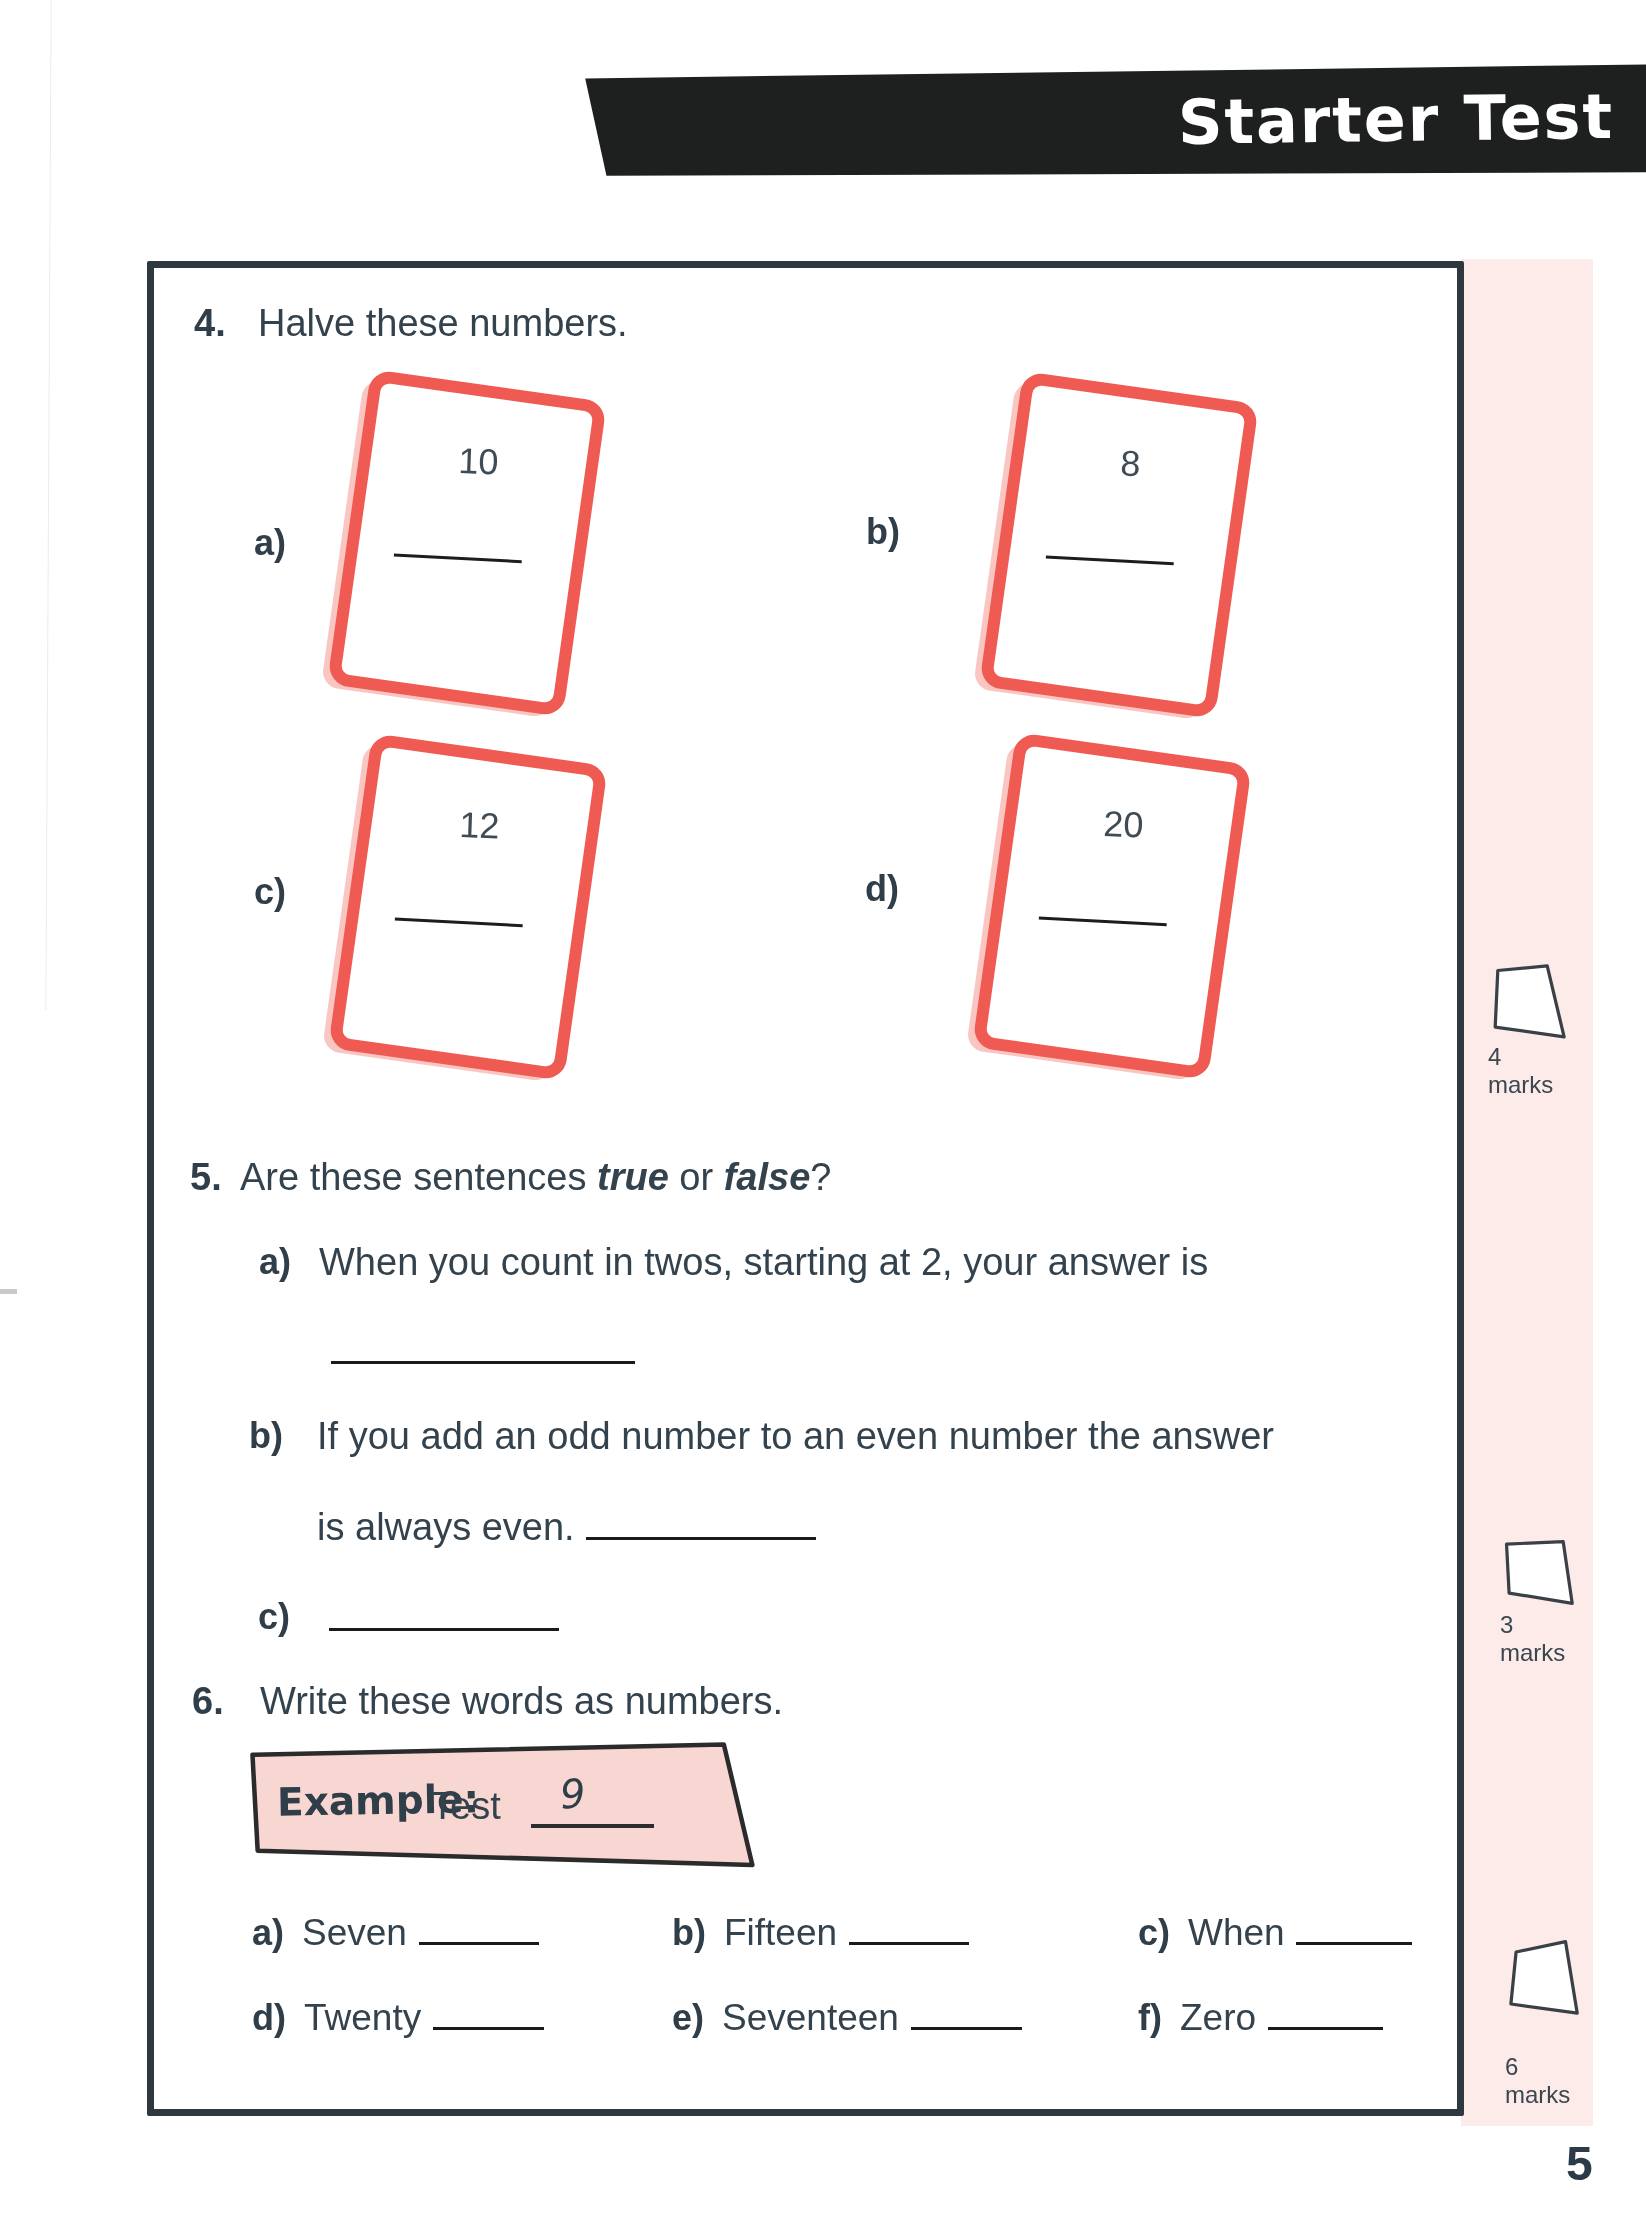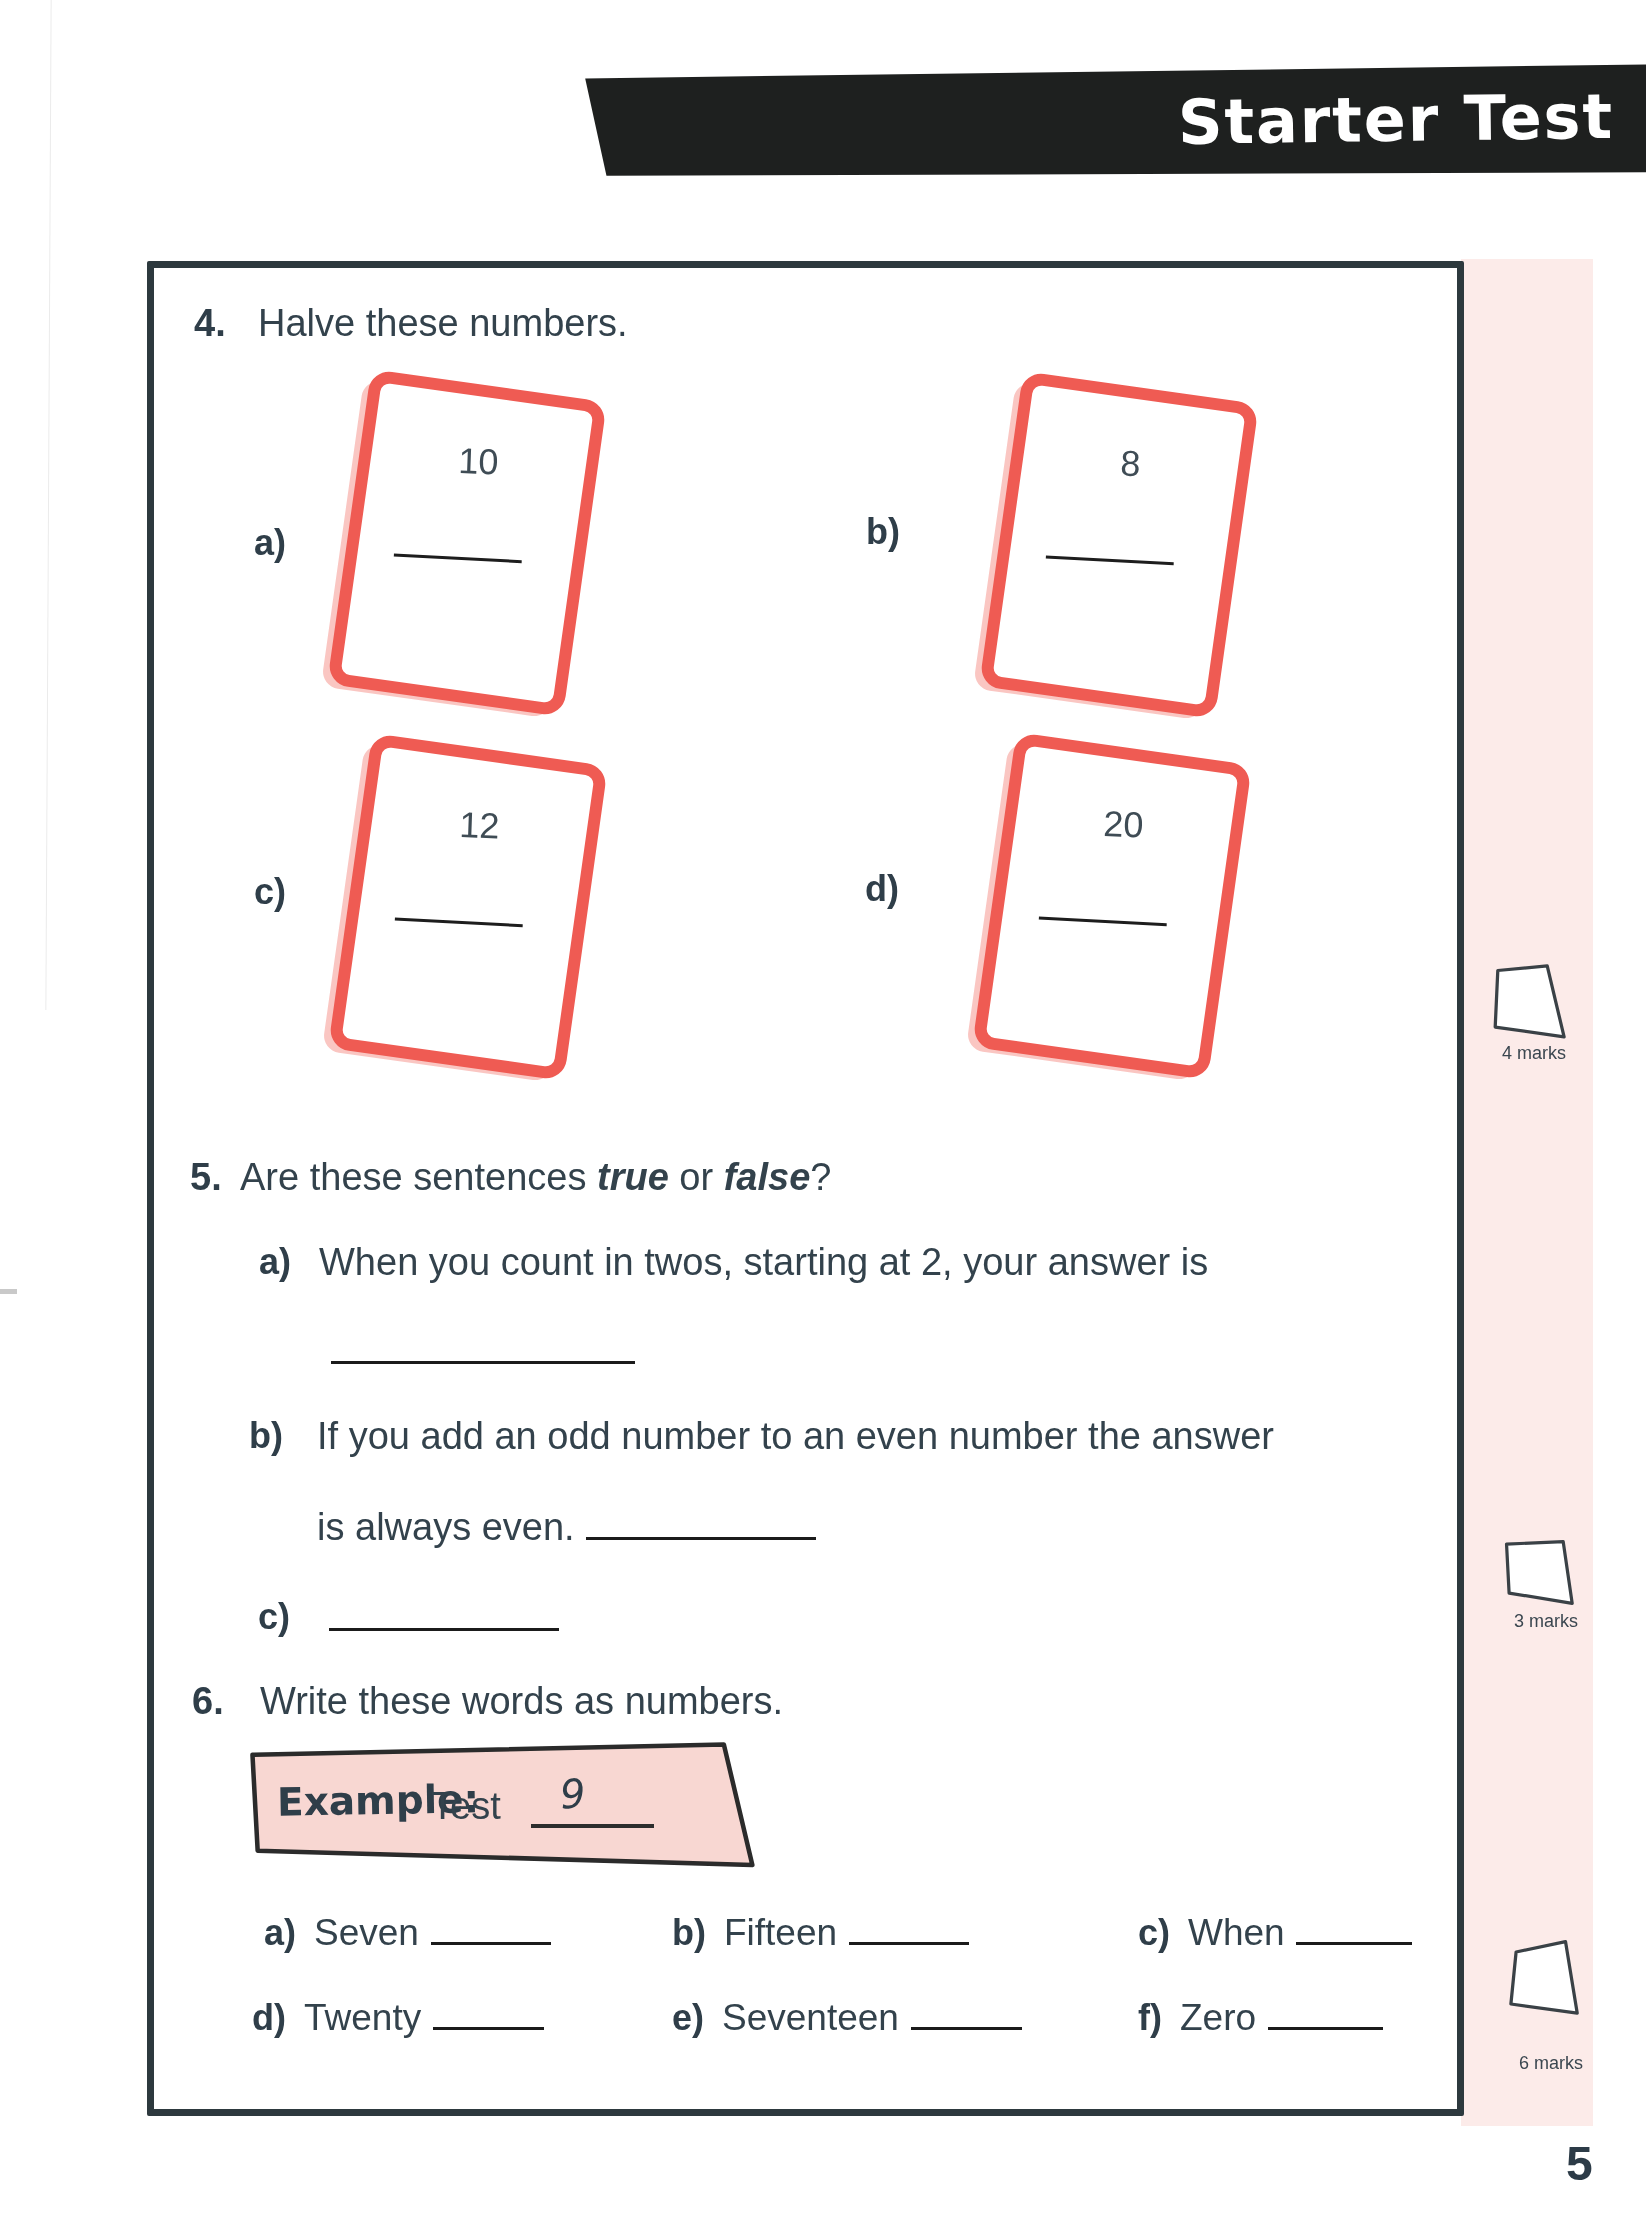--- a/index.html
+++ b/index.html
@@ -33,21 +33,21 @@
   .card{width:214px;height:294px;border:12.3px solid #ef5b53;border-radius:21px;
         background:#ffffff;transform:rotate(8deg);
         box-shadow:-9.7px 7.1px 0 -3.9px rgba(246,142,133,0.5),
                    inset 0 0 0 1.9px rgba(255,255,255,0.9);}
   .card-number{position:absolute;left:0;top:44px;width:100%;text-align:center;
         font-size:36px;color:#3f4c55;transform:rotate(-6deg);}
   .card-line{position:absolute;left:17%;top:162px;width:60%;height:0;
         border-top:3.2px solid #1d1d1d;transform:rotate(-5deg);}
 
   
-  .marks-label{font-size:18px;color:#3b4750;text-align:right;width:78px;}
+  .marks-label{font-size:24px;color:#3b4750;text-align:left;width:78px;}
 
   
   .example-svg{left:246px;top:1738px;}
   .example-label{left:277px;top:1778px;font-family:"DejaVu Sans",sans-serif;
         font-weight:bold;font-size:39px;color:#2f3e49;transform:rotate(-1deg);}
   .example-word{left:431px;top:1785px;font-size:38px;color:#33424c;}
   .example-answer{left:560px;top:1771px;font-family:"DejaVu Sans",sans-serif;
         font-size:40px;color:#2f3e49;transform:rotate(-4deg);font-style:oblique;}
   .example-line{left:531px;top:1824px;width:123px;height:0;border-top:4.5px solid #2d2d2d;}
 
@@ -141,21 +141,21 @@
 <div class="abs qtext" style="left:260px;top:1680px;">Write these words as numbers.</div>
 
 <svg class="abs example-svg" width="518" height="136" viewBox="0 0 800 210">
   <polygon points="10,26 738,10 782,196 18,174" fill="#f8d7d2" stroke="#2b2b2b" stroke-width="7" stroke-linejoin="round"></polygon>
 </svg>
 <div class="abs example-label">Example:</div>
 <div class="abs example-word">Test</div>
 <div class="abs example-answer">9</div>
 <div class="abs example-line"></div>
 
-<div class="abs q6item" style="left:264px;top:1912px;text-align:center;">
+<div class="abs q6item" style="left:252px;top:1912px;text-align:center;">
   <span class="sublabel">a)</span><span class="word">Seven</span><span class="blank" style="width:120px;"></span>
 </div>
 <div class="abs q6item" style="left:672px;top:1912px;">
   <span class="sublabel">b)</span><span class="word">Fifteen</span><span class="blank" style="width:120px;"></span>
 </div>
 <div class="abs q6item" style="left:1138px;top:1912px;">
   <span class="sublabel">c)</span><span class="word">When</span><span class="blank" style="width:116px;"></span>
 </div>
 
 <div class="abs q6item" style="left:252px;top:1997px;text-align:center;">

